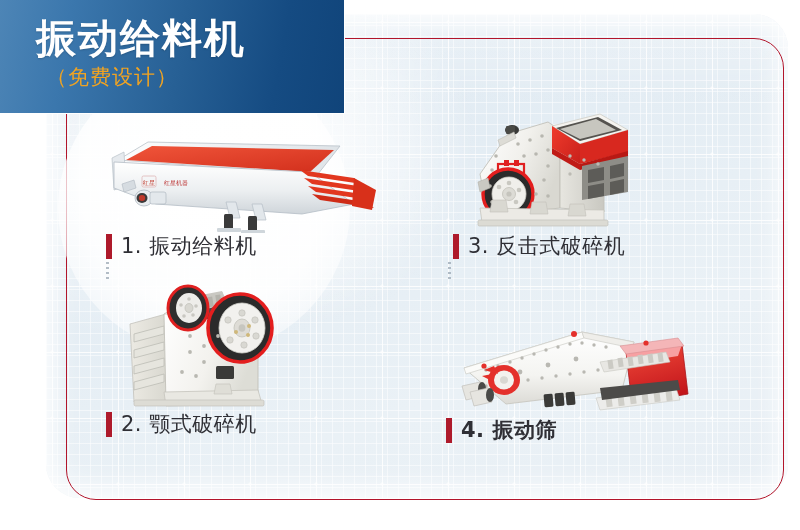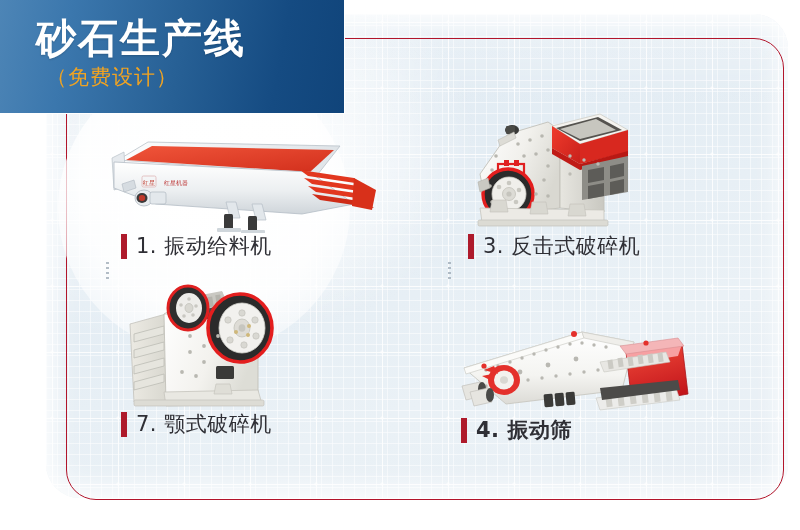--- a/index.html
+++ b/index.html
@@ -145,21 +145,20 @@
   .item-art {
     position: absolute;
     left: 0;
     top: 0;
   }
   .label {
     position: absolute;
     display: flex;
     align-items: flex-end;
     white-space: nowrap;
-    margin-left: 15px;
   }
   .label-bar {
     width: 6px;
     height: 25px;
     background: #ae1a2b;
     margin-right: 9px;
     flex: none;
   }
   .label-text {
     font-size: 21px;
@@ -332,21 +331,21 @@
       </g>
 
       <rect x="98" y="86" width="18" height="13" rx="1.5" fill="#3a3a38"></rect>
 
       <polygon points="46,112 140,110 144,124 48,126" fill="#e9e8e2" stroke="#c5c4bd" stroke-width="0.8"></polygon>
       <polygon points="98,104 112,104 114,114 96,114" fill="#dfdeD7" stroke="#c5c4bd" stroke-width="0.7"></polygon>
       <rect x="16" y="120" width="130" height="6" rx="1.5" fill="#dddcd5" stroke="#c3c2bb" stroke-width="0.7"></rect>
     </svg>
     <div class="label" style="left:-12px; top:131px;">
       <span class="label-bar"></span>
-      <span class="label-text">7. 颚式破碎机</span>
+      <span class="label-text">2. 颚式破碎机</span>
     </div>
   </div>
 
   <div class="item" style="left:452px; top:108px; width:250px; height:125px;">
     <svg class="item-art" width="250" height="125" viewBox="0 0 250 125">
       <defs>
         <linearGradient id="icBody" x1="0" y1="0" x2="1" y2="0.5">
           <stop offset="0" stop-color="#ffffff"></stop>
           <stop offset="0.55" stop-color="#f1f0ec"></stop>
           <stop offset="1" stop-color="#d9d8d1"></stop>
@@ -538,17 +537,17 @@
       <circle cx="196" cy="31" r="2.6" fill="#e4302b"></circle>
     </svg>
     <div class="label" style="left:-4px; top:105px;">
       <span class="label-bar"></span>
       <span class="label-text">4. 振动筛</span>
     </div>
   </div>
 
   <div class="red-frame-mask"></div>
   <div class="header">
-    <div class="header-title">砂石生产线</div>
+    <div class="header-title">振动给料机</div>
     <div class="header-sub">（免费设计）</div>
   </div>
 
 </div>
 
 </body></html>

